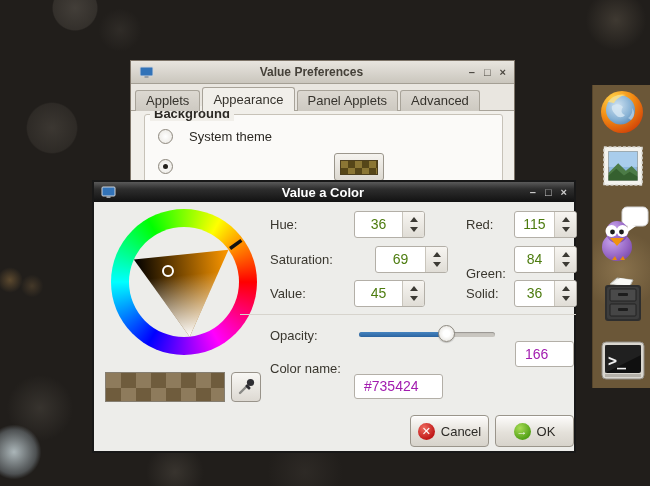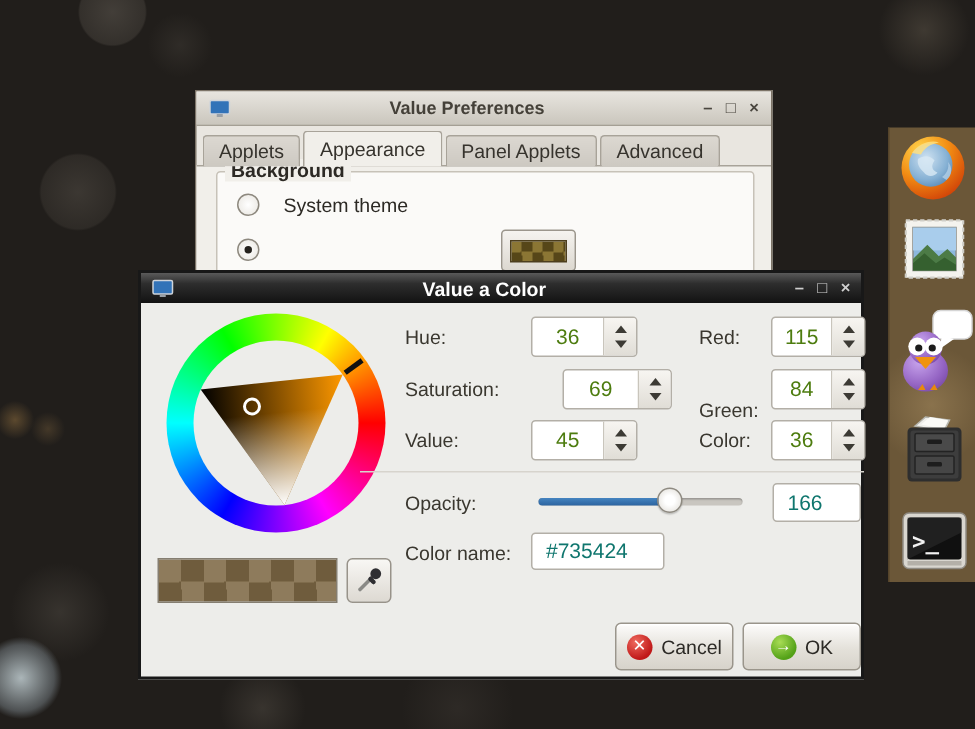--- a/index.html
+++ b/index.html
@@ -93,21 +93,21 @@
   .slider { position: absolute; left: 265px; top: 143px; width: 136px; height: 18px; cursor: pointer; }
   .slider .track { position: absolute; left: 0; top: 7px; width: 100%; height: 5px;
     background: #c9c6c0; border-radius: 3px; box-shadow: inset 0 1px 1px rgba(0,0,0,.25); }
   .slider .fill { position: absolute; left: 0; top: 7px; height: 5px;
     background: linear-gradient(#4584c0, #2c64a0); border-radius: 3px; }
   .slider .handle { position: absolute; top: 0; left: calc(65% - 9px); width: 17px; height: 17px;
     border-radius: 50%; background: radial-gradient(#ffffff 30%, #dedbd4); border: 1px solid #8e8a81;
     box-shadow: 0 1px 1px rgba(0,0,0,.2); cursor: pointer; }
 
   .entry { position: absolute; background: #ffffff; border: 1px solid #b3afa7; border-radius: 3px;
-    font-size: 14px; color: #0f766e; padding-left: 9px; }
+    font-size: 14px; color: #a21caf; padding-left: 9px; margin-top: 19px; }
 
   .swatch { position: absolute; left: 11px; top: 190px; width: 120px; height: 30px;
     border: 1px solid #857e71; background: repeating-conic-gradient(#6f5c3d 0% 25%, #8e7b5c 0% 50%);
     background-size: 30px 30px; }
   .tool-btn { position: absolute; left: 137px; top: 190px; width: 30px; height: 30px;
     background: linear-gradient(#f8f7f4, #ddd9d2); border: 1px solid #98938a; border-radius: 4px;
     display: flex; align-items: center; justify-content: center; cursor: pointer; }
 
   .dlg-btn { position: absolute; top: 233px; width: 79px; height: 32px;
     background: linear-gradient(#fdfcfb, #e4e1da 55%, #d7d3cb); border: 1px solid #9a958b;
@@ -294,21 +294,21 @@
     <div class="spin" style="left:260px;top:98px;width:71px;">
       <div class="val">45</div>
       <div class="btns">
           <div class="arr up"></div>
           <div class="arr dn"></div>
         </div>
     </div>
 
     <div class="fld-label" style="left:372px;top:35px;">Red:</div>
     <div class="fld-label" style="left:372px;top:84px;">Green:</div>
-    <div class="fld-label" style="left:372px;top:104px;">Color:</div>
+    <div class="fld-label" style="left:372px;top:104px;">Solid:</div>
 
     <div class="spin" style="left:420px;top:29px;width:63px;">
       <div class="val">115</div>
       <div class="btns">
           <div class="arr up"></div>
           <div class="arr dn"></div>
         </div>
     </div>
     <div class="spin" style="left:420px;top:64px;width:63px;">
       <div class="val">84</div>

